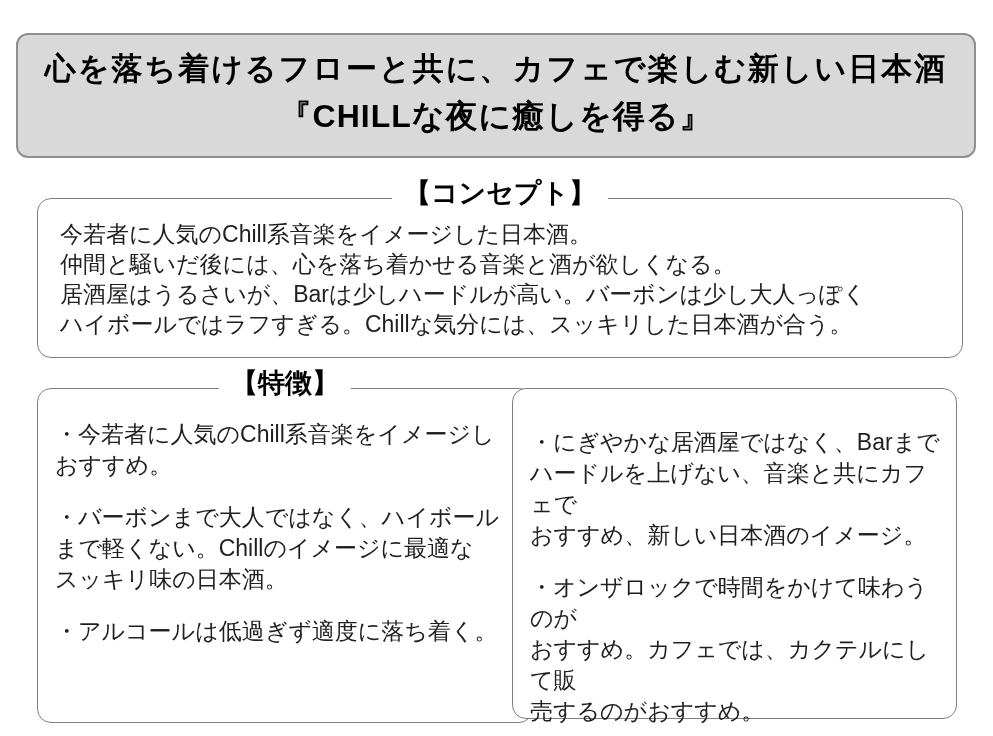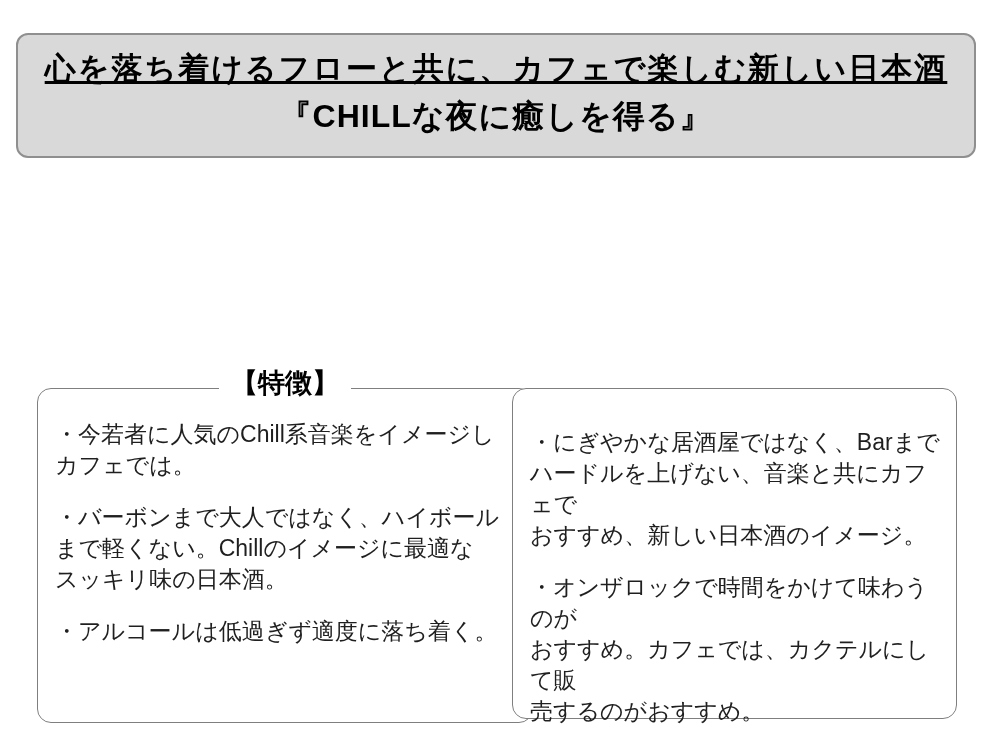--- a/index.html
+++ b/index.html
@@ -28,21 +28,20 @@
     justify-content: center;
     text-align: center;
     color: #000000;
   }
   .banner-subtitle {
     font-size: 31px;
     font-weight: bold;
     letter-spacing: 2px;
     line-height: 40px;
     white-space: nowrap;
-    text-decoration: underline;
   }
   .banner-title {
     font-size: 32px;
     font-weight: bold;
     letter-spacing: 1px;
     line-height: 54px;
     white-space: nowrap;
   }
 
   
@@ -85,26 +84,33 @@
 </head>
 <body>
 
 <div class="page">
 
   <div class="banner">
     <div class="banner-subtitle">心を落ち着けるフローと共に、カフェで楽しむ新しい日本酒</div>
     <div class="banner-title">『CHILLな夜に癒しを得る』</div>
   </div>
 
+  <section class="panel panel-concept">
+    <h2 class="panel-heading">【コンセプト】</h2>
+    <div class="concept-body">今若者に人気のChill系音楽をイメージした日本酒。
+仲間と騒いだ後には、心を落ち着かせる音楽と酒が欲しくなる。
+居酒屋はうるさいが、Barは少しハードルが高い。バーボンは少し大人っぽく
+ハイボールではラフすぎる。Chillな気分には、スッキリした日本酒が合う。</div>
+  </section>
 
   <section class="panel panel-features">
     <h2 class="panel-heading">【特徴】</h2>
     <div class="col-body">
       <p>・今若者に人気のChill系音楽をイメージし
-カフェでは。</p>
+おすすめ。</p>
       <p>・バーボンまで大人ではなく、ハイボール
 まで軽くない。Chillのイメージに最適な
 スッキリ味の日本酒。</p>
       <p>・アルコールは低過ぎず適度に落ち着く。</p>
 
     </div>
   </section>
 
   <section class="panel panel-recommend">
     <div class="col-body">

